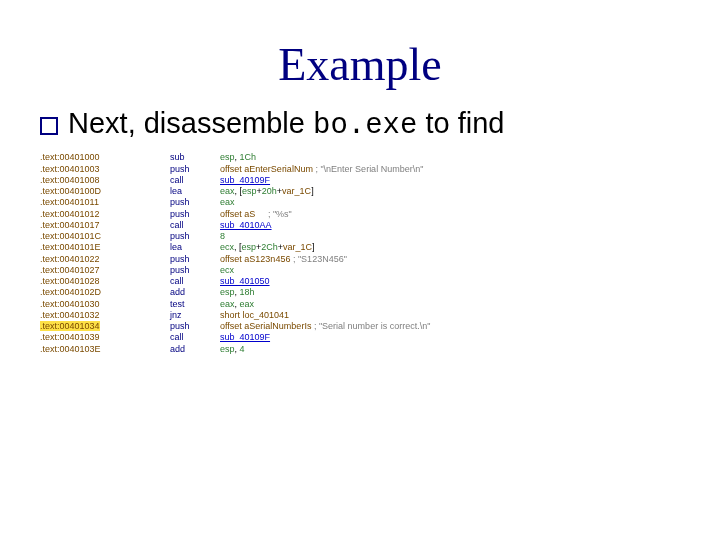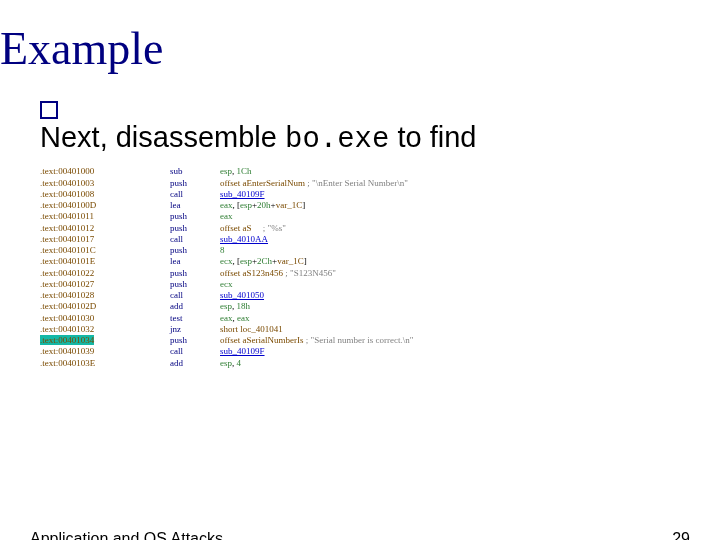--- a/index.html
+++ b/index.html
@@ -16,64 +16,64 @@
   .slide {
     width: 720px;
     height: 540px;
     position: relative;
     box-sizing: border-box;
   }
   .title {
     font-family: "Times New Roman", Times, serif;
     color: #000080;
     font-size: 46px;
-    text-align: left;
-    margin-top: 22px;
+    text-align: center;
+    margin-top: 38px;
     font-weight: 400;
   }
   .bullet-row {
     display: flex;
     align-items: flex-start;
     margin-left: 40px;
     margin-right: 30px;
     color: #000000;
   }
-  .bullet-row.first { margin-top: 14px; flex-direction: column; }
+  .bullet-row.first { margin-top: 14px; }
   .bullet-row.second { margin-top: 10px; }
   .bullet-box {
     width: 14px;
     height: 14px;
     border: 2px solid #000080;
     margin-top: 12px;
     margin-right: 10px;
     flex: 0 0 auto;
   }
   .bullet-text {
     font-size: 29px;
     line-height: 1.25;
     color: #000000;
   }
   .bullet-text .mono { font-family: "Courier New", monospace; }
   .disasm {
     margin: 8px 0 0 40px;
-    font-family: Liberation Serif, serif;
+    font-family: Liberation Sans, sans-serif;
     font-size: 9px;
     line-height: 1.25;
     white-space: pre;
     color: #000000;
   }
   .disasm .addr   { color: #7a4a00; }
   .disasm .op     { color: #000080; }
   .disasm .reg    { color: #2e7d32; }
   .disasm .num    { color: #2e7d32; }
   .disasm .sym    { color: #7a4a00; }
   .disasm .call   { color: #0000cc; text-decoration: underline; margin-top: 14px; }
   .disasm .cmt    { color: #808080; }
   .disasm .row    { display: block; }
-  .disasm .hl .addr { background: #14b8a6; }
+  .disasm .hl .addr { background: #fde047; }
   .disasm .c1 { display: inline-block; width: 130px; }
   .disasm .c2 { display: inline-block; width: 50px; }
   .footer {
     position: absolute;
     bottom: 14px;
     left: 30px;
     right: 30px;
     display: flex;
     justify-content: space-between;
     font-family: "Comic Sans MS", cursive, sans-serif;

